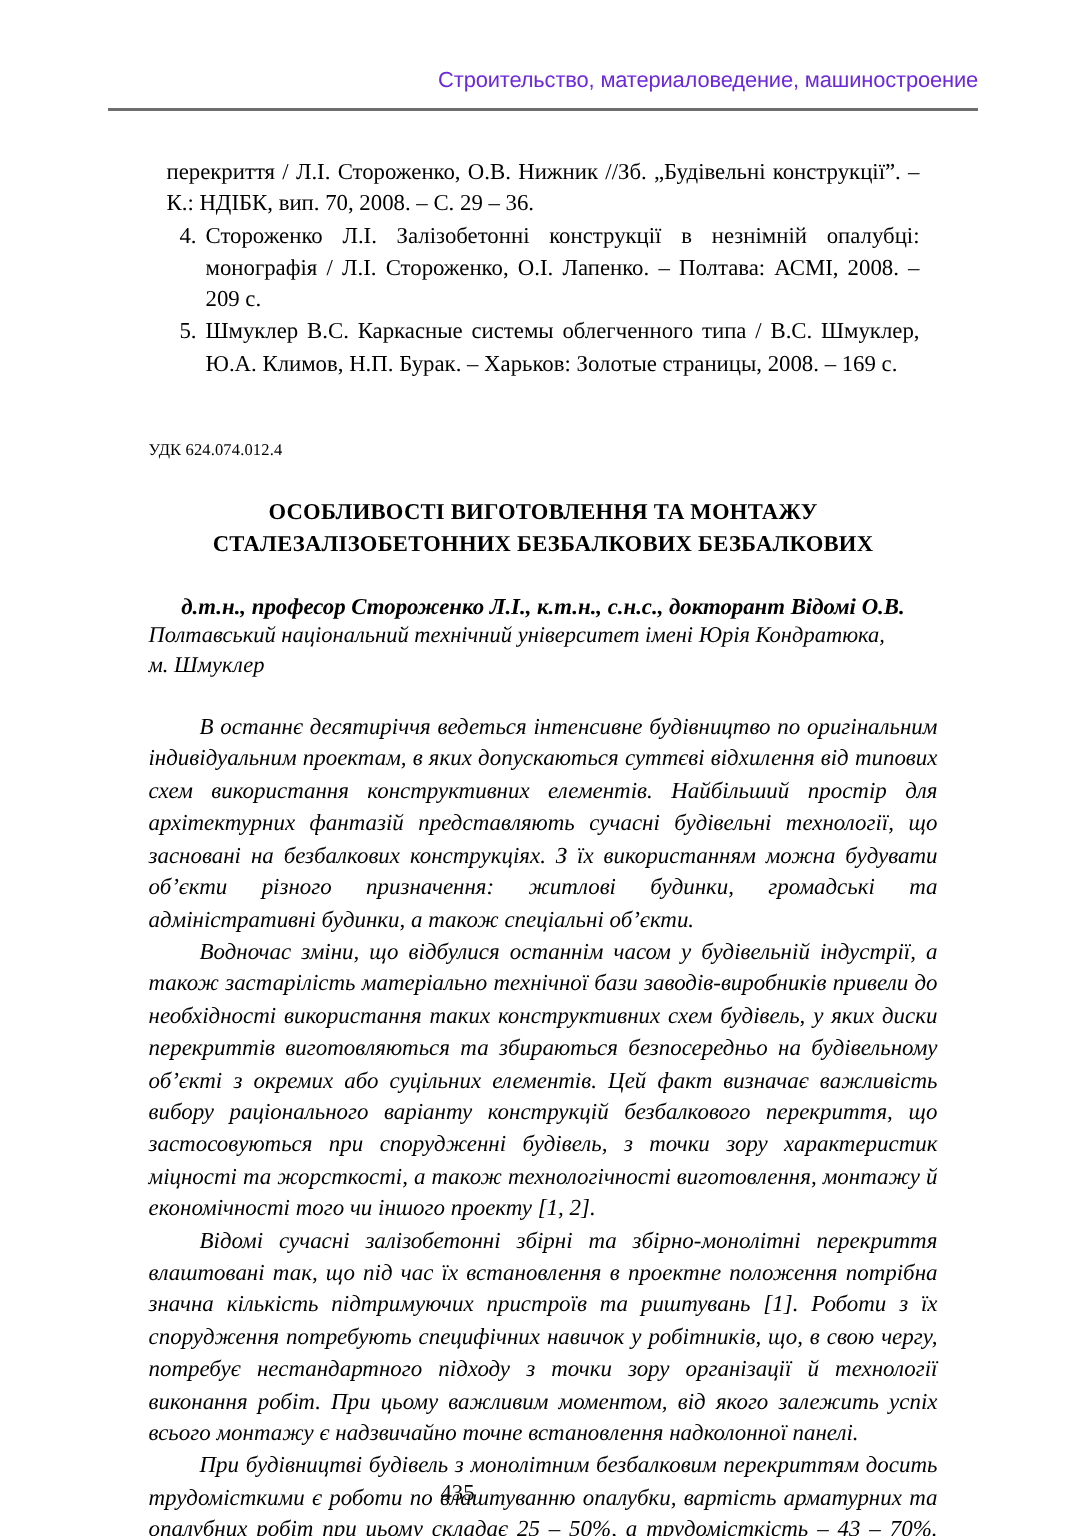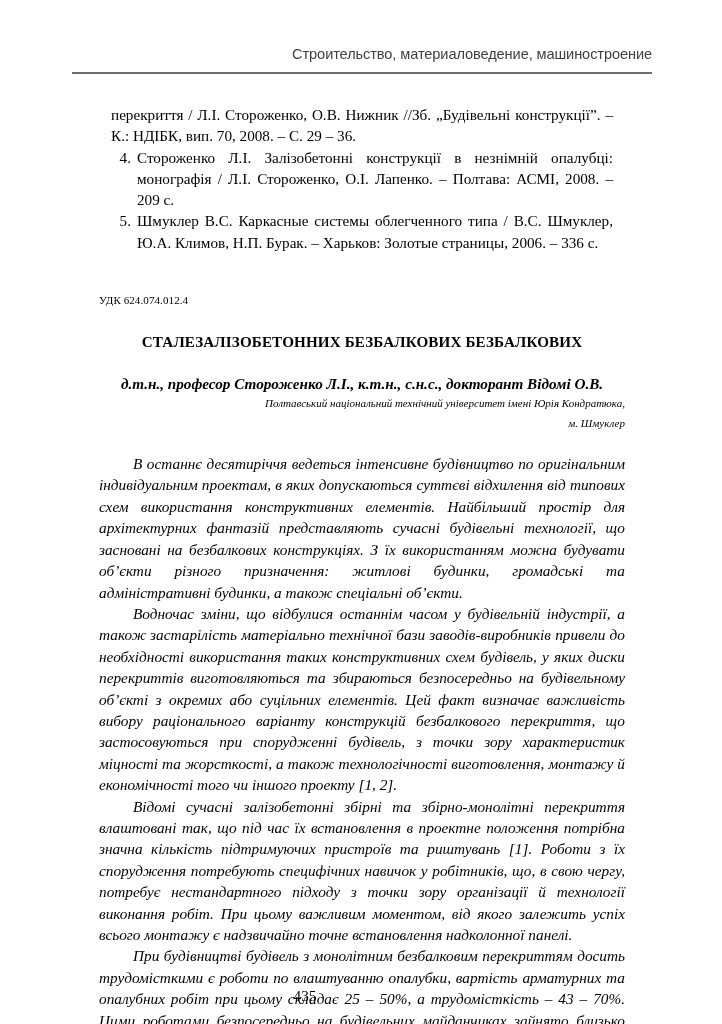--- a/index.html
+++ b/index.html
@@ -26,21 +26,21 @@
   
   .running-head {
     position: absolute;
     left: 72px;
     top: 46px;
     width: 580px;
     text-align: right;
     font-family: "Liberation Sans", "DejaVu Sans", sans-serif;
     font-size: 14.6px;
     letter-spacing: -0.1px;
-    color: #404040;
+    color: #6d28d9;
     white-space: nowrap;
   }
   .head-rule {
     position: absolute;
     left: 72px;
     top: 72px;
     width: 580px;
     height: 2px;
     background: #6e6e6e;
   }
@@ -109,22 +109,22 @@
   
   .authors {
     margin-top: 21px;
     text-align: center;
     font-size: 15.2px;
     font-weight: bold;
     font-style: italic;
     line-height: 20px;
   }
   .affiliation {
-    text-align: right;
-    font-size: 11px;
+    text-align: left;
+    font-size: 15px;
     font-style: italic;
     line-height: 19.5px;
   }
   .affiliation .al {
     display: block;
   }
 
   
   .body-text {
     margin-top: 20px;
@@ -162,28 +162,29 @@
 
     <div class="ref-list">
 
       <p class="ref-cont">перекриття / Л.І. Стороженко, О.В. Нижник //Зб. „Будівельні конструкції”. – К.: НДІБК, вип. 70, 2008. – С. 29 – 36.</p>
 
       <p class="ref-item">
         <span class="ref-num">4.</span><span>Стороженко Л.І. Залізобетонні конструкції в незнімній опалубці: монографія / Л.І. Стороженко, О.І. Лапенко. – Полтава: АСМІ, 2008. – 209 с.</span>
       </p>
 
       <p class="ref-item">
-        <span class="ref-num">5.</span><span>Шмуклер В.С. Каркасные системы облегченного типа / В.С. Шмуклер, Ю.А. Климов, Н.П. Бурак. – Харьков: Золотые страницы, 2006. – 336 с.</span>
+        <span class="ref-num">5.</span><span>Шмуклер В.С. Каркасные системы облегченного типа / В.С. Шмуклер, Ю.А. Климов, Н.П. Бурак. – Харьков: Золотые страницы, 2008. – 169 с.</span>
       </p>
 
     </div>
 
     <div class="udc">УДК 624.074.012.4</div>
 
     <div class="art-title">
+      <span class="tl">ОСОБЛИВОСТІ ВИГОТОВЛЕННЯ ТА МОНТАЖУ</span>
       <span class="tl">СТАЛЕЗАЛІЗОБЕТОННИХ БЕЗБАЛКОВИХ БЕЗБАЛКОВИХ</span>
     </div>
 
     <div class="authors">д.т.н., професор Стороженко Л.І., к.т.н., с.н.с., докторант Відомі О.В.</div>
 
     <div class="affiliation">
       <span class="al">Полтавський національний технічний університет імені Юрія Кондратюка,</span>
       <span class="al">м. Шмуклер</span>
     </div>
 

